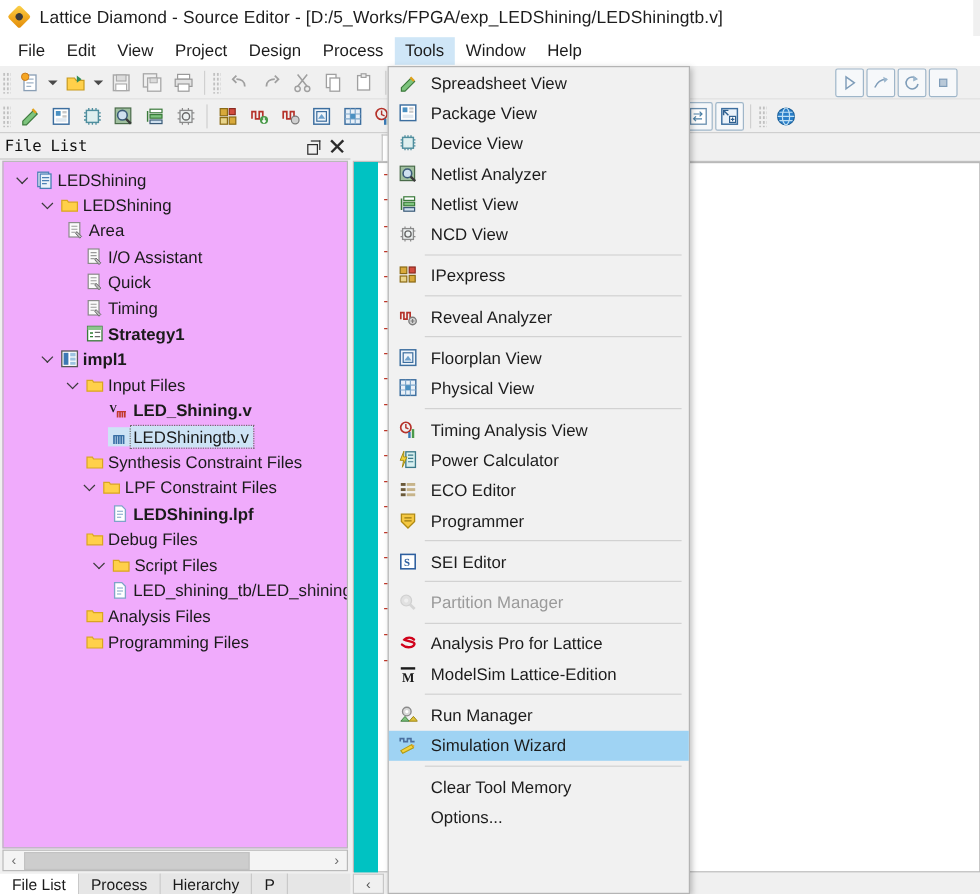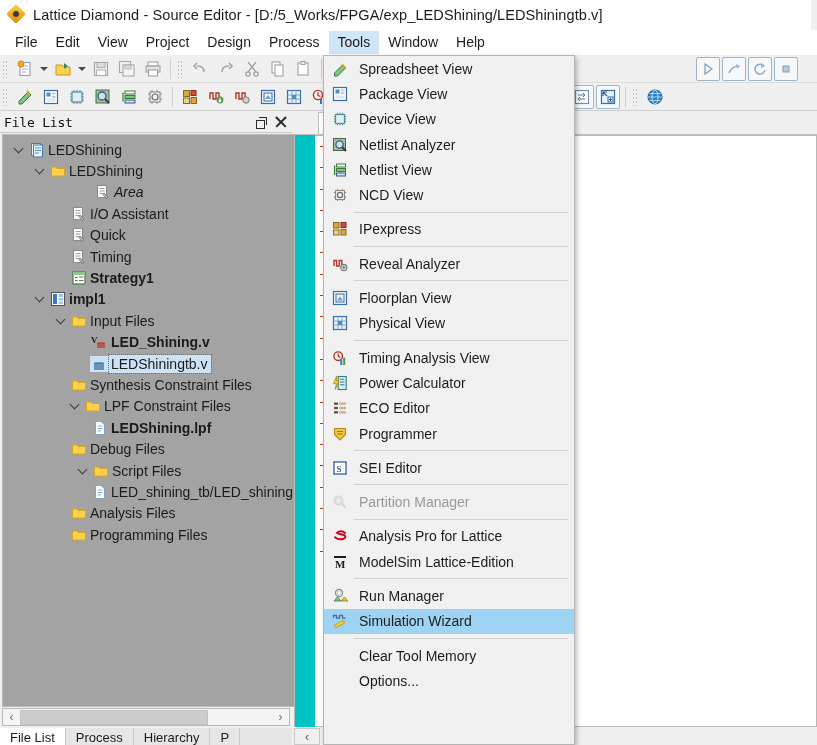--- a/index.html
+++ b/index.html
@@ -96,22 +96,22 @@
     border:1.4px solid #2b2b2b; border-bottom:none; border-left:none;
   }
   .dock-close { width: 12px; height: 12px; position: relative; }
   .dock-close::before, .dock-close::after {
     content:""; position:absolute; left:-1px; top:5px; width:14px; height:1.6px; background:#2b2b2b;
   }
   .dock-close::before { transform: rotate(45deg); }
   .dock-close::after  { transform: rotate(-45deg); }
 
   .tree-wrap {
-    position: absolute; left: 2px; top: 22px; width: 312px; height: 573px;
-    background: #a3a3a3; border: 1px solid #b9b9b9; overflow: hidden;
+    position: absolute; left: 2px; top: 22px; width: 288px; height: 573px;
+    background: #f0abfc; border: 1px solid #b9b9b9; overflow: hidden;
   }
   .tree { padding: 4px 0 0 0; }
   .trow {
     height: 21.4px; display: flex; align-items: center; white-space: nowrap;
     font-size: 14px; color: #1b1b1b; padding-right: 4px;
   }
   .trow .twist {
     width: 18px; flex: 0 0 auto; display: flex; align-items: center; justify-content: center;
   }
   .twist i {
@@ -531,21 +531,21 @@
             <span class="twist">
               <i></i>
             </span>
             <span class="tico">
               <svg width="16" height="16" viewBox="0 0 16 16">
                 <path d="M1.5 4h4.5l1 1.5h7.5V13h-13z" fill="#ffd04a" stroke="#d9a520" stroke-width="1"></path>
               </svg>
             </span>
             <span class="tlabel">LEDShining</span>
           </div>
-          <div class="trow" style="padding-left: 72px; font-style: italic;">
+          <div class="trow" style="padding-left: 32px;">
             <span class="twist"></span>
             <span class="tico">
               <svg width="16" height="16" viewBox="0 0 16 16">
                 <rect x="2.5" y="1.5" width="9" height="12" fill="#fafafa" stroke="#8a8a8a" stroke-width="1"></rect>
                 <path d="M4.5 4.5h5M4.5 7h5M4.5 9.5h3.5" stroke="#9a9a9a" stroke-width=".9"></path>
                 <path d="M9 9l4 4-1.5 1.5L8 10.5z" fill="#bdbdbd" stroke="#6a6a6a" stroke-width=".8"></path>
               </svg>
             </span>
             <span class="tlabel">Area</span>
           </div>

